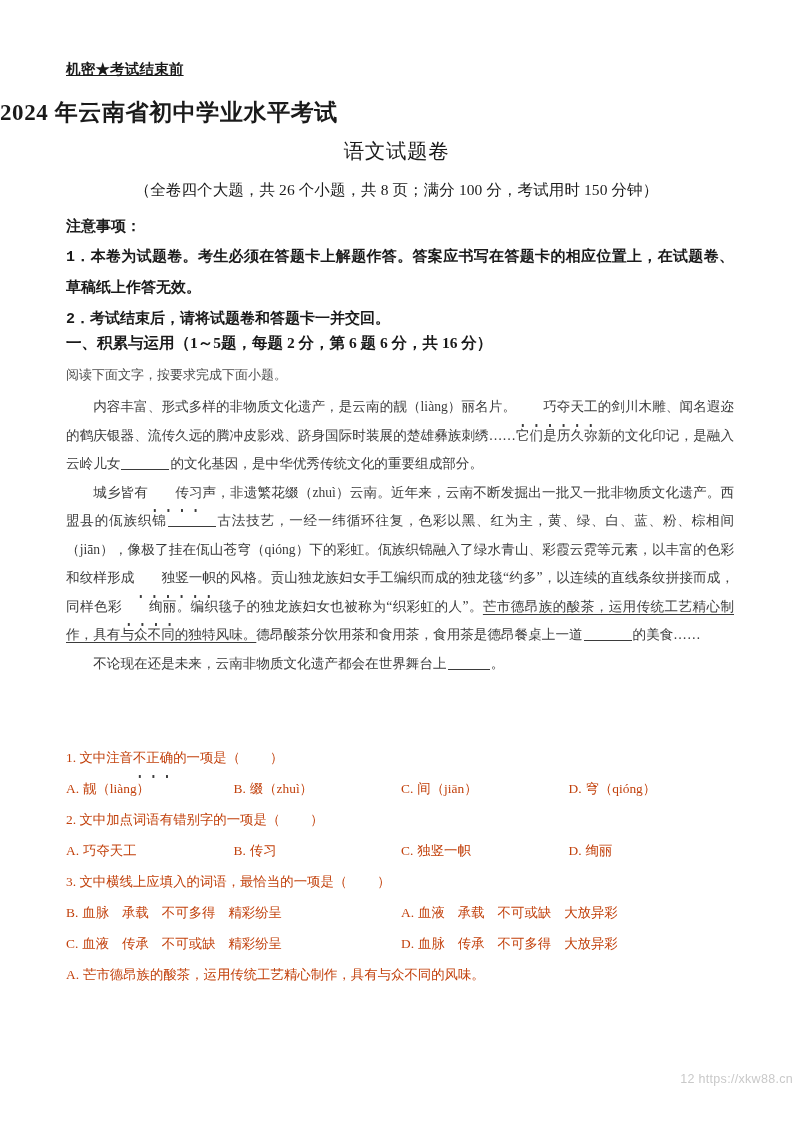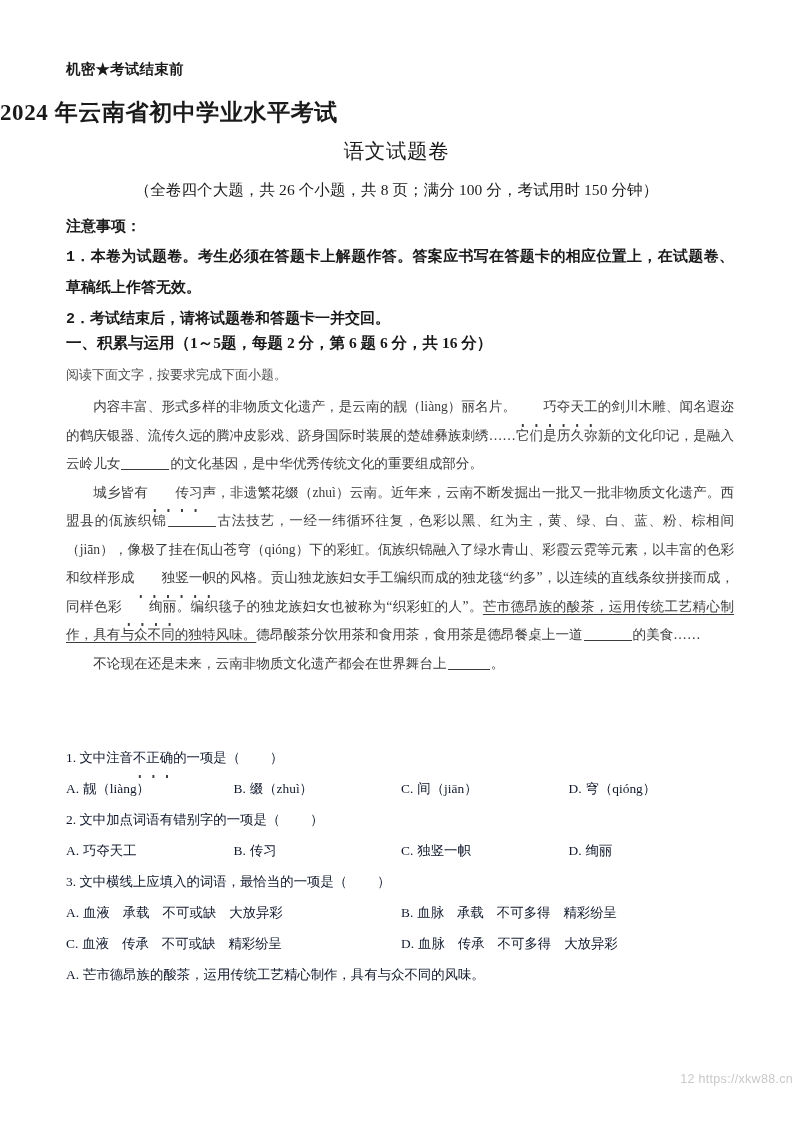--- a/index.html
+++ b/index.html
@@ -24,20 +24,21 @@
   }
   
   .secrecy {
     position: absolute;
     left: 66px;
     top: 60px;
     font-size: 14.5px;
     font-weight: bold;
     letter-spacing: 0.2px;
     white-space: nowrap;
+    text-decoration: underline;
   }
   
   .title-main {
     position: absolute;
     left: 0; right: 0;
     top: 97px;
     text-align: left;
     font-size: 23px;
     font-weight: bold;
     letter-spacing: 0.6px;
@@ -147,21 +148,21 @@
     margin: 0 1px;
   }
   .blank.short { width: 42px; }
   
   .questions {
     position: absolute;
     left: 66px;
     top: 742px;
     width: 670px;
     font-size: 13.4px;
-    color: #0f172a;
+    color: #c2410c;
   }
   .q-stem {
     line-height: 31px;
     white-space: nowrap;
   }
   .paren {
     display: inline-block;
   }
   .opt-row {
     display: flex;
@@ -228,22 +229,22 @@
       </div>
       <div class="q-stem"><span>2. 文中加点词语有错别字的一项是（</span><span class="paren" style="width: 30px;"></span><span>）</span></div>
       <div class="opt-row cols4">
         <div class="opt"><span class="lbl">A.</span><span>巧夺天工</span></div>
         <div class="opt"><span class="lbl">B.</span><span>传习</span></div>
         <div class="opt"><span class="lbl">C.</span><span>独竖一帜</span></div>
         <div class="opt"><span class="lbl">D.</span><span>绚丽</span></div>
       </div>
       <div class="q-stem"><span>3. 文中横线上应填入的词语，最恰当的一项是（</span><span class="paren" style="width: 30px;"></span><span>）</span></div>
       <div class="opt-row cols2">
+        <div class="opt"><span class="lbl">B.</span><span class="words"><span>血脉</span><span>承载</span><span>不可多得</span><span>精彩纷呈</span></span></div>
         <div class="opt"><span class="lbl">A.</span><span class="words"><span>血液</span><span>承载</span><span>不可或缺</span><span>大放异彩</span></span></div>
-        <div class="opt"><span class="lbl">B.</span><span class="words"><span>血脉</span><span>承载</span><span>不可多得</span><span>精彩纷呈</span></span></div>
       </div>
       <div class="opt-row cols2">
         <div class="opt"><span class="lbl">C.</span><span class="words"><span>血液</span><span>传承</span><span>不可或缺</span><span>精彩纷呈</span></span></div>
         <div class="opt"><span class="lbl">D.</span><span class="words"><span>血脉</span><span>传承</span><span>不可多得</span><span>大放异彩</span></span></div>
       </div>
       <div class="opt-row cols1">
         <div class="opt"><span class="lbl">A.</span><span>芒市德昂族的酸茶，运用传统工艺精心制作，具有与众不同的风味。</span></div>
       </div>
     </div>
 

